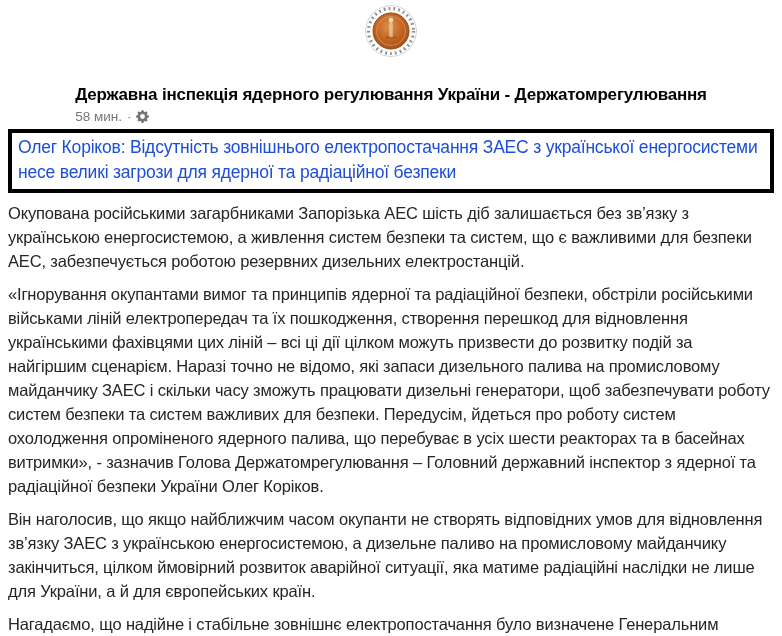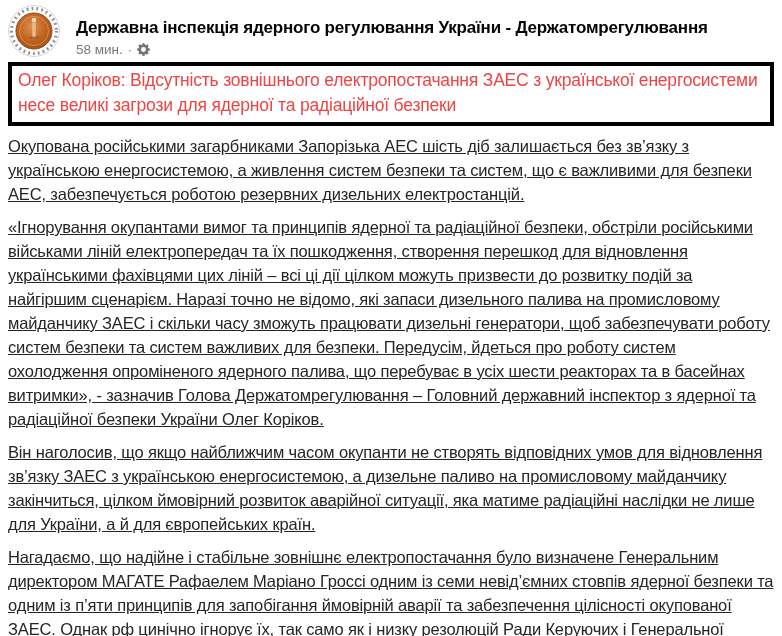--- a/index.html
+++ b/index.html
@@ -10,23 +10,24 @@
     font-family: "Liberation Sans", "DejaVu Sans", sans-serif;
     color: #1c1e21;
   }
   .post {
     width: 782px;
     padding: 5px 8px 6px 8px;
   }
   
   .post-header {
     display: flex;
-    align-items: flex-end;
-    gap: 16px;
+    align-items: center;
+    gap: 24px;
     margin-bottom: 5px;
+    flex-direction: column;
   }
   .avatar {
     width: 52px;
     height: 52px;
     flex: 0 0 52px;
     border-radius: 50%;
     overflow: hidden;
     cursor: pointer;
   }
   .header-text { padding-top: 3px; }
@@ -49,30 +50,29 @@
   .meta .timestamp { cursor: pointer; }
   .meta .gear-wrap { display: inline-flex; align-items: center; }
   
   .headline-box {
     border: 4px solid #000000;
     margin: 2px 0 8px 0;
     padding: 2px 6px 4px 6px;
     font-size: 17.5px;
     line-height: 25px;
     letter-spacing: -0.2px;
-    color: #ef4444;
+    color: #1d4ed8;
   }
   
   .post-body p {
     font-size: 16.5px;
     line-height: 24px;
     letter-spacing: -0.15px;
     color: #242526;
     margin: 0 0 9px 0;
-    text-decoration: underline;
   }
   .post-body p:last-child { margin-bottom: 0; }
 </style>
 </head>
 <body>
 
 <div class="post">
 
   <div class="post-header">
     <div class="avatar">

